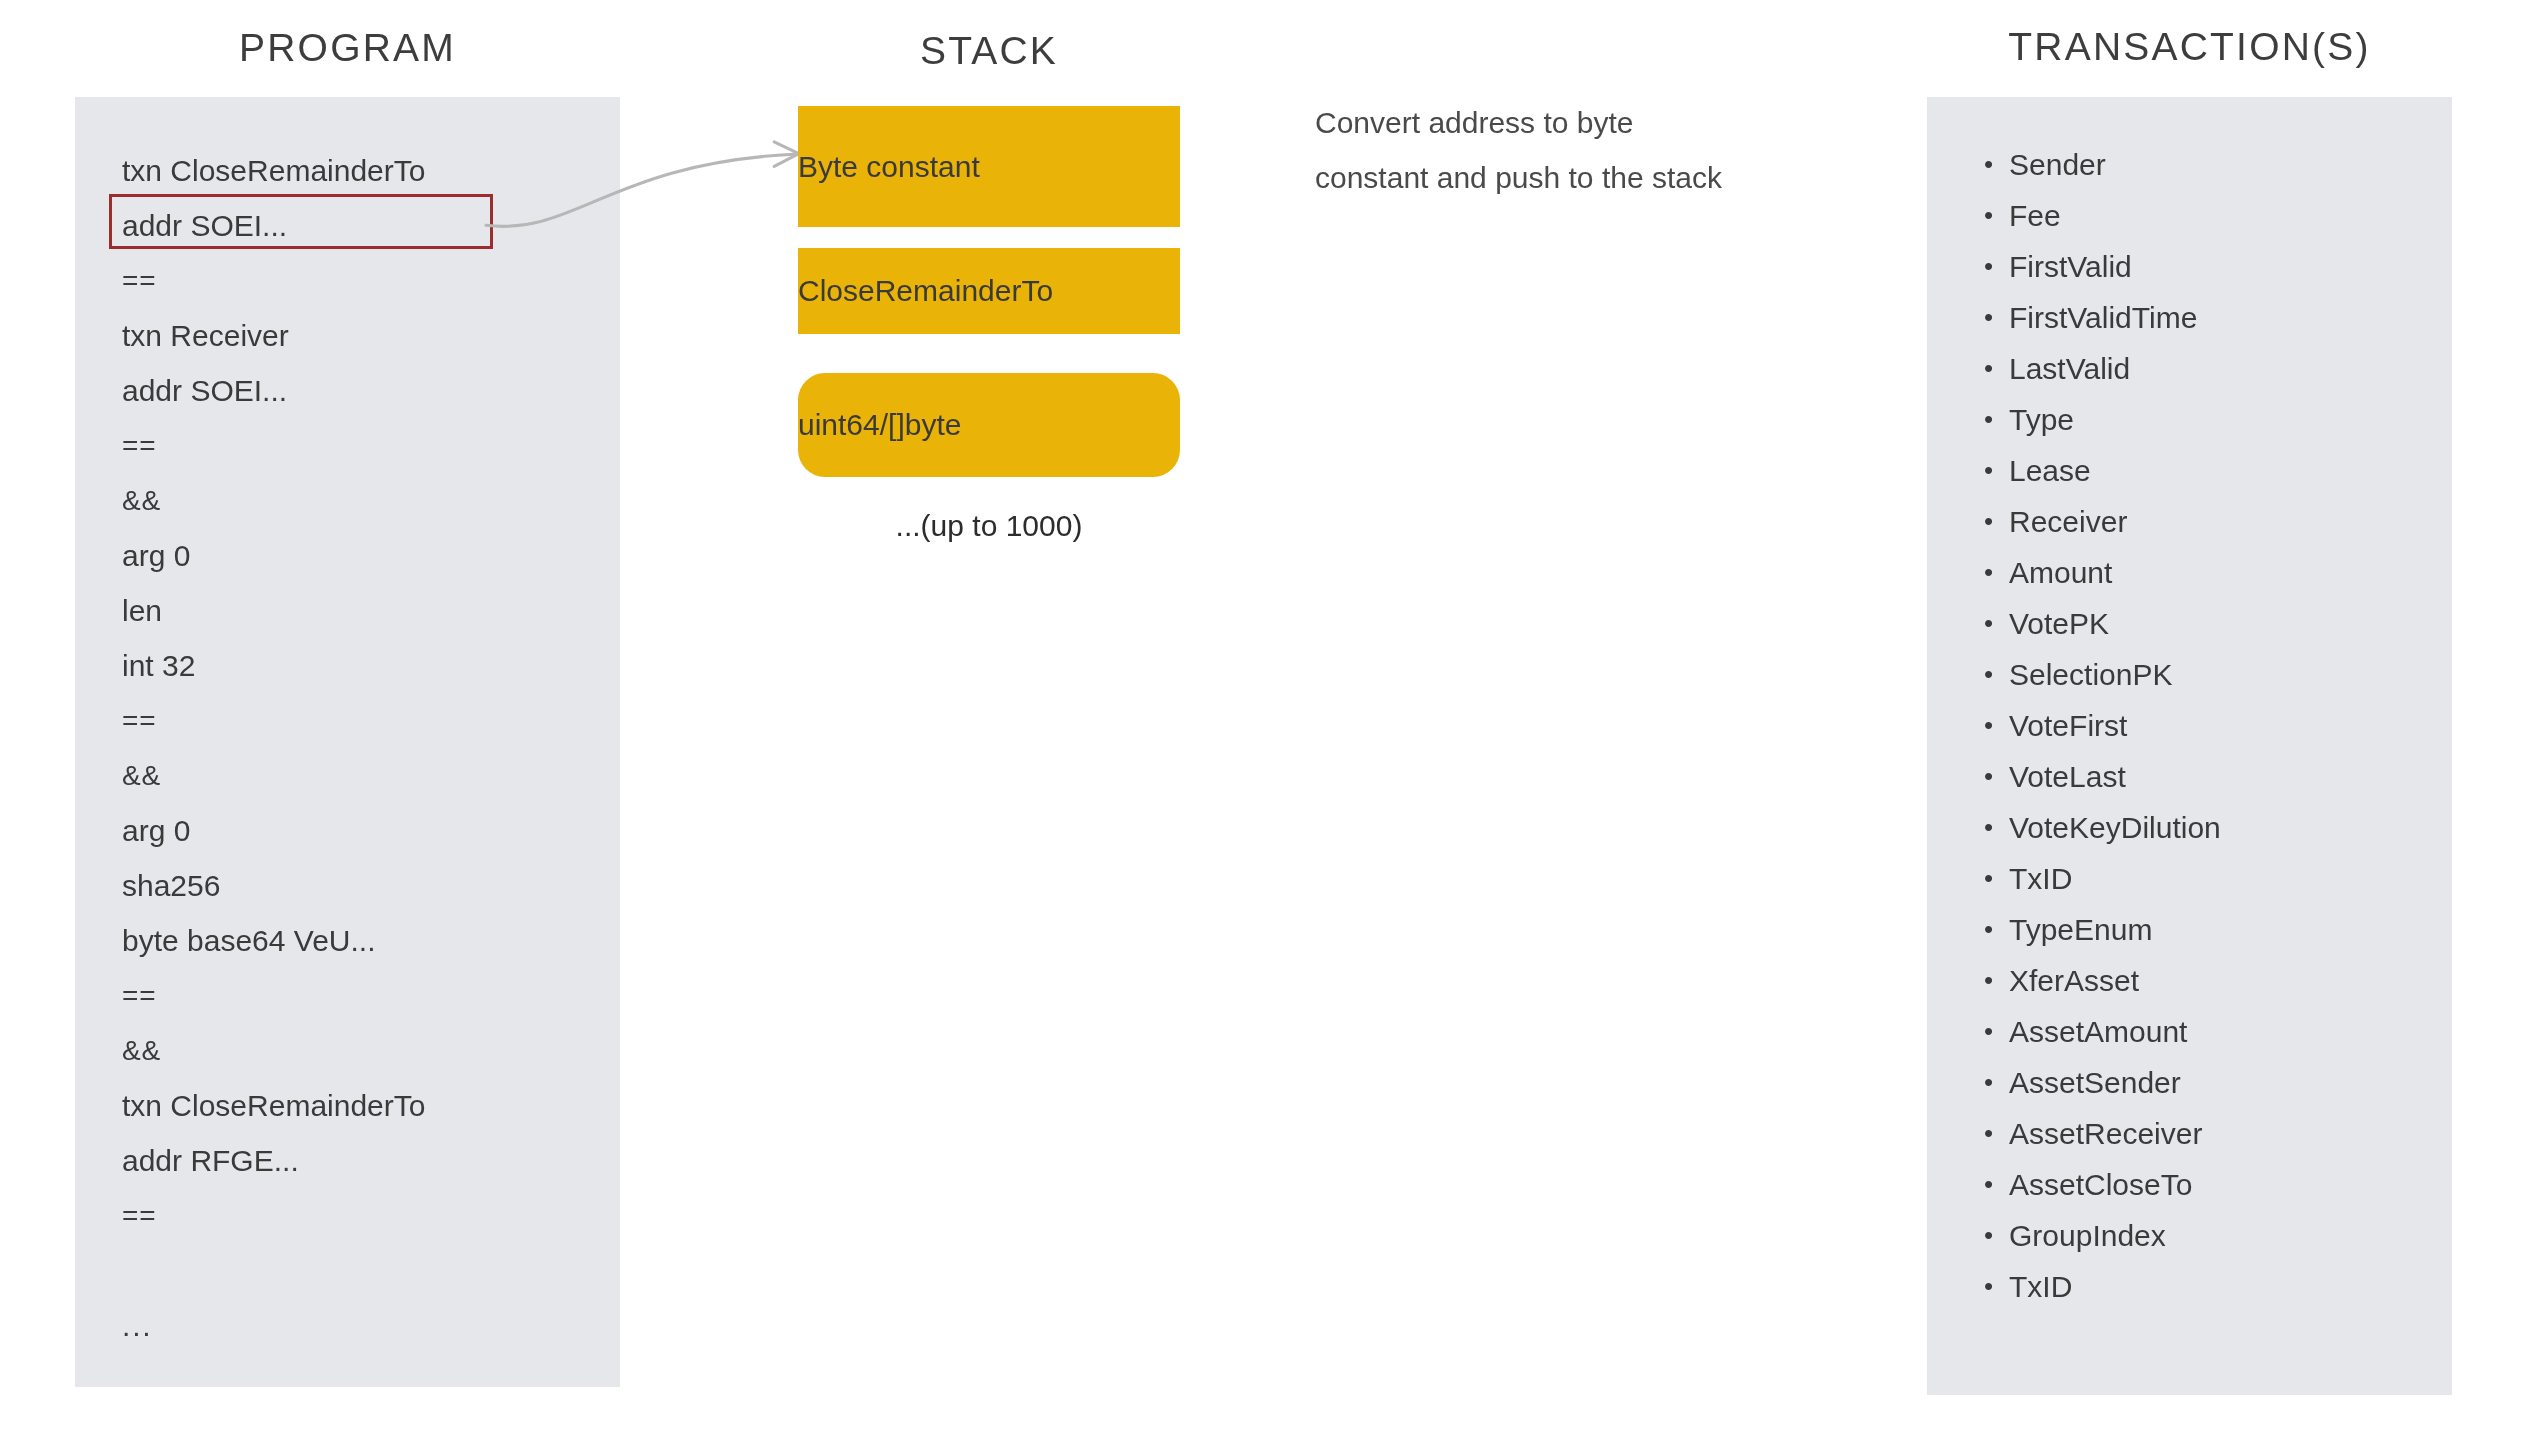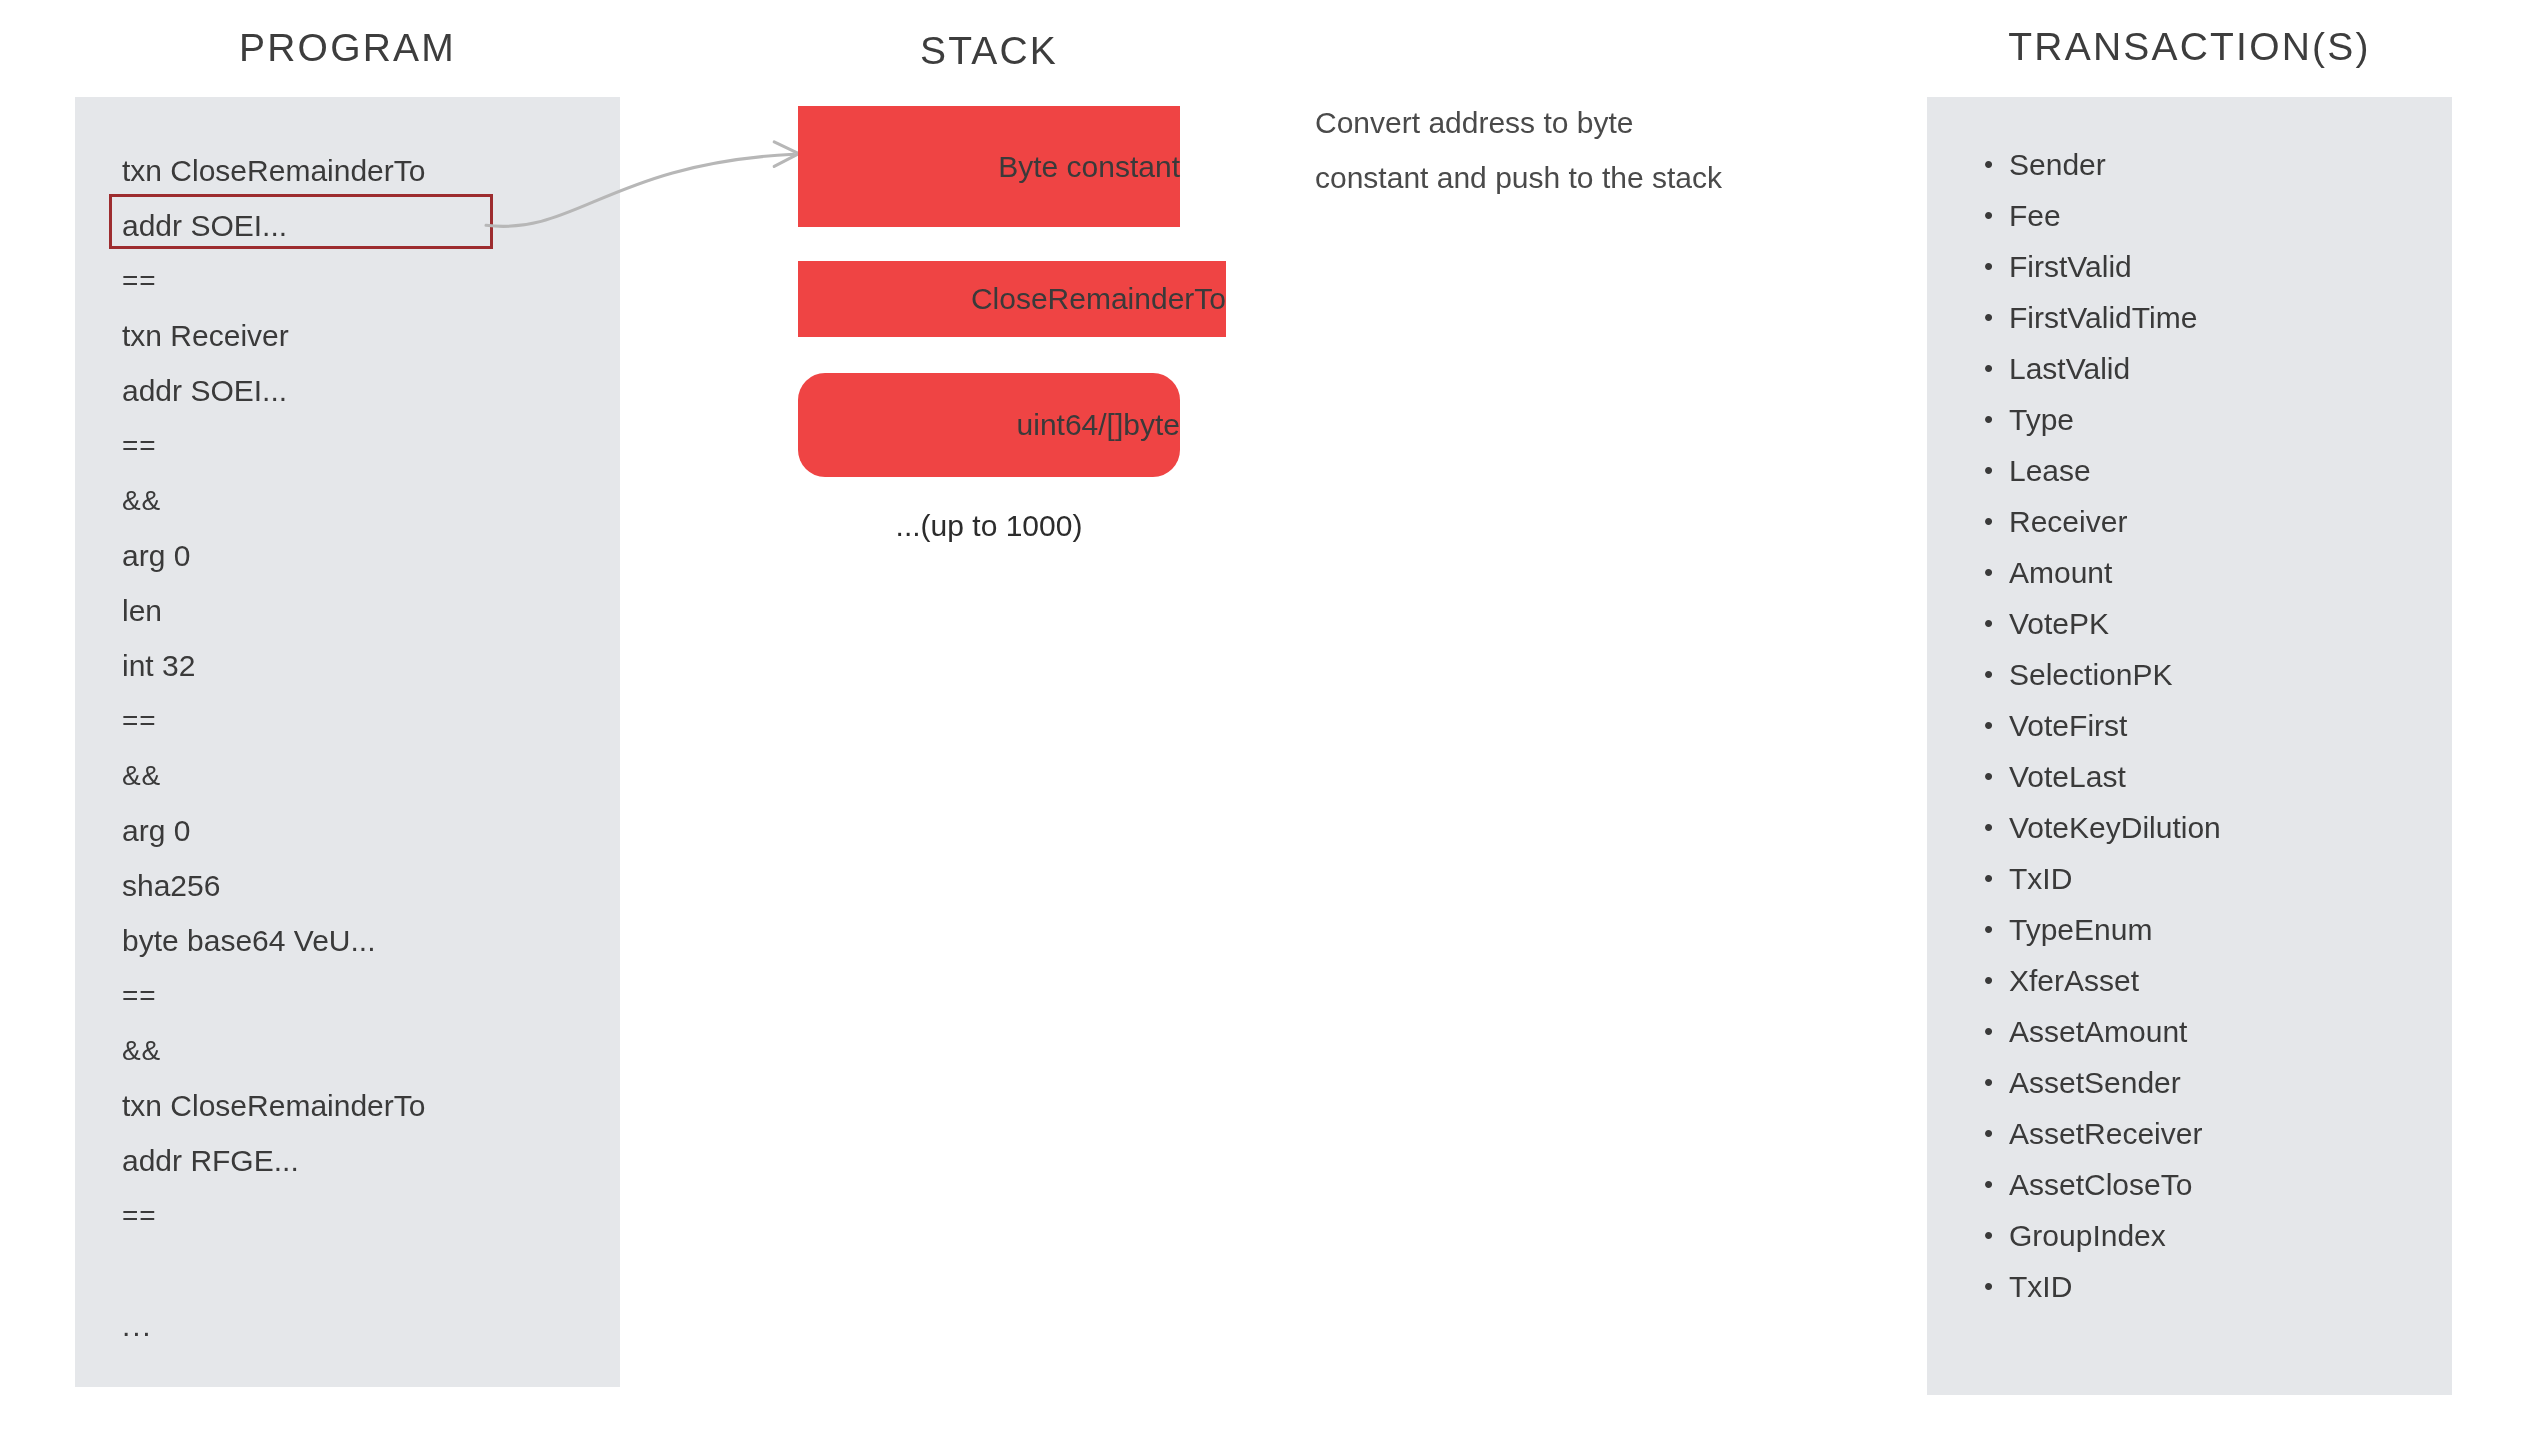--- a/index.html
+++ b/index.html
@@ -82,30 +82,30 @@
     width: 369px;
     height: 141px;
     overflow: visible;
   }
 
   
   .stack-box {
     position: absolute;
     left: 798px;
     width: 382px;
-    background: #ef4444;
+    background: #eab308;
     font-size: 30px;
     color: #3a3a3a;
     text-align: center;
     display: flex;
     align-items: center;
-    justify-content: flex-end;
+    justify-content: flex-start;
   }
   #stack-box-0 { top: 106px; height: 121px; }
-  #stack-box-1 { top: 261px; height: 76px; padding-left: 46px; }
+  #stack-box-1 { top: 248px; height: 86px; }
   #stack-box-2 { top: 373px; height: 104px; border-radius: 27px; }
   #stack-more {
     position: absolute;
     left: 798px;
     top: 501px;
     width: 382px;
     text-align: center;
     font-size: 30px;
     color: #2c2c2c;
     letter-spacing: 0px;

